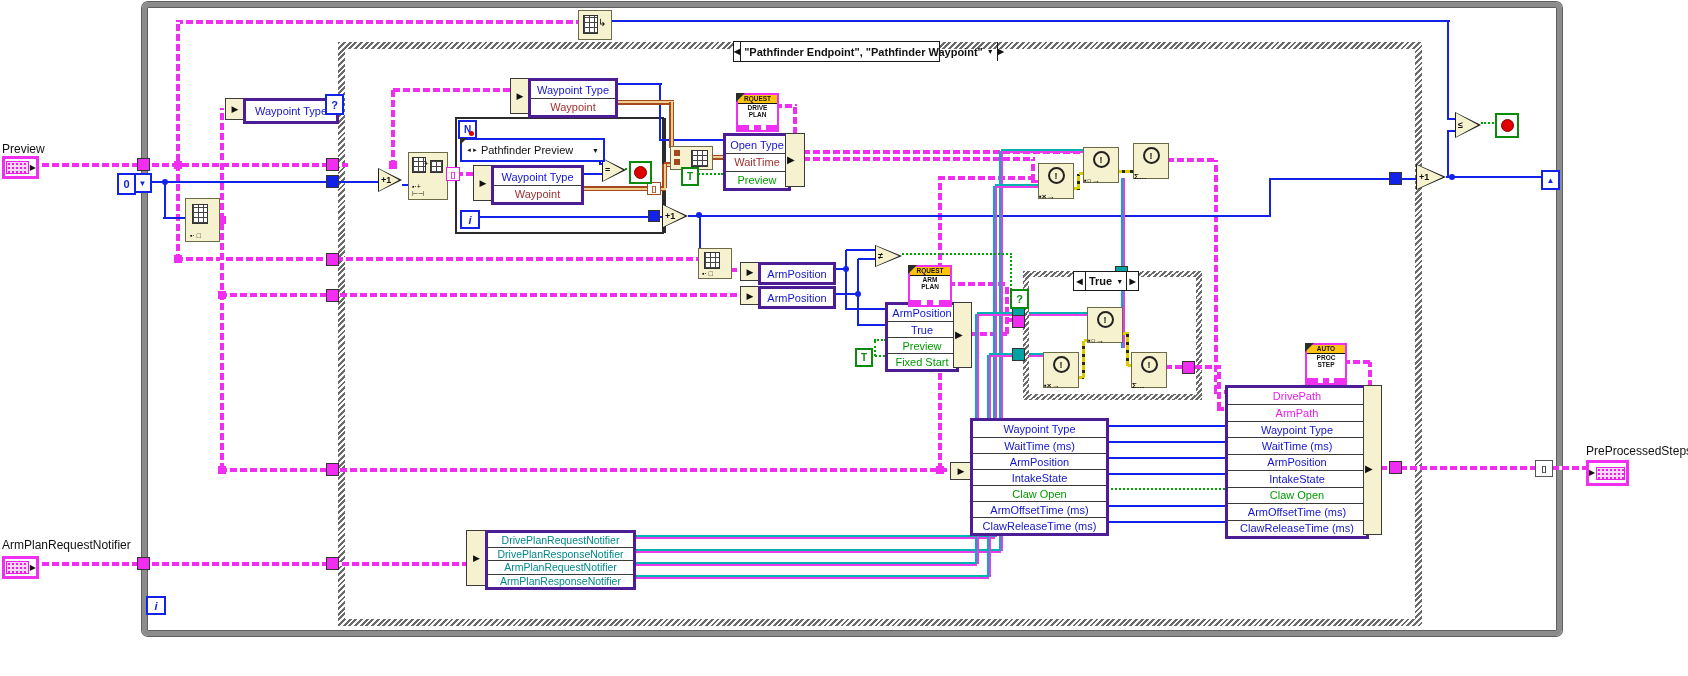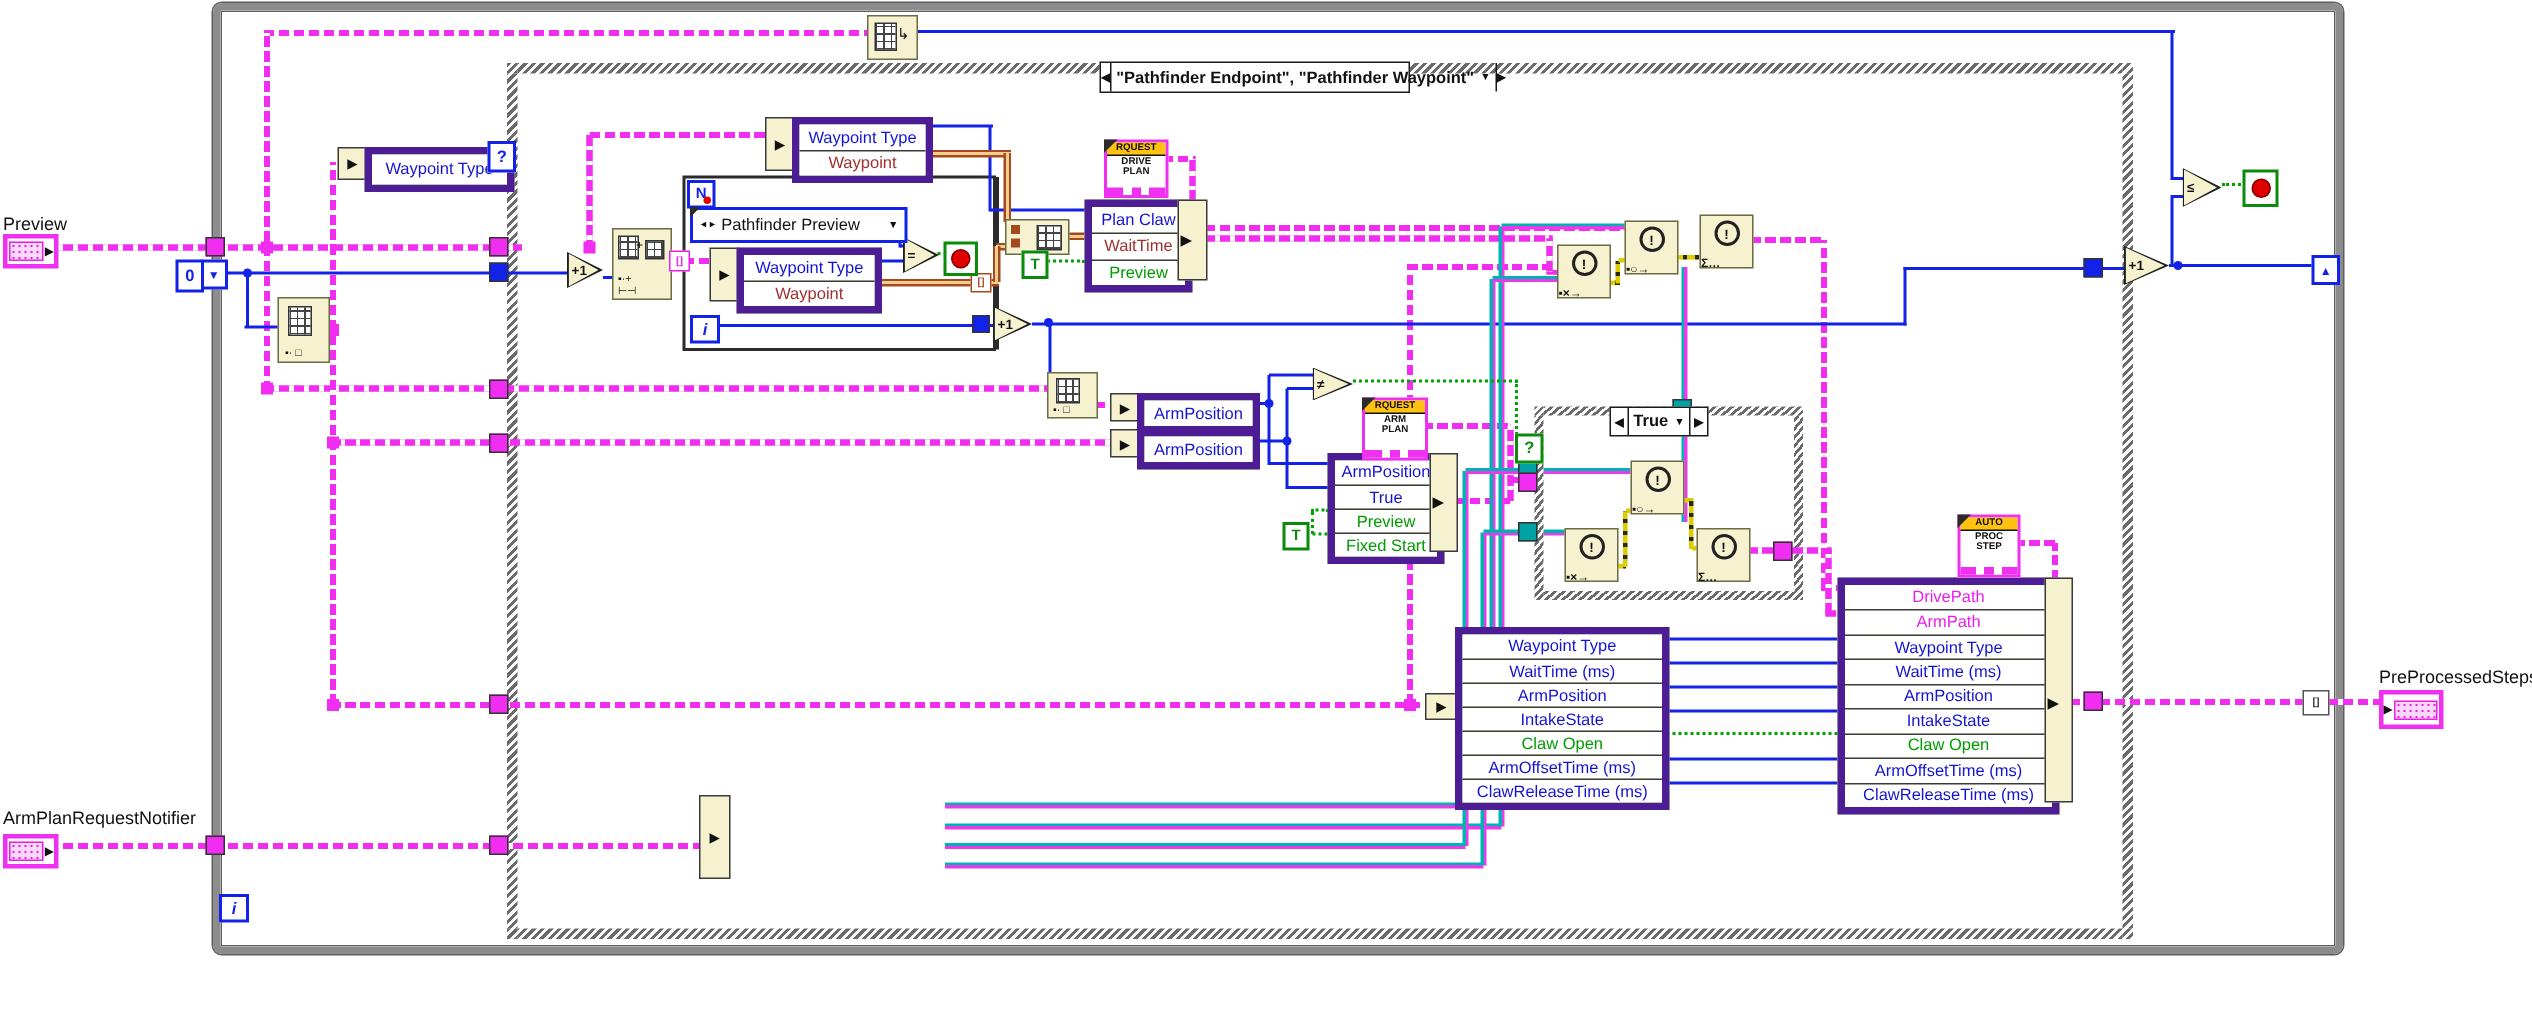--- a/index.html
+++ b/index.html
@@ -37,21 +37,21 @@
   .tun-m{background:#F22DF2;}
   .tun-b{background:#1322E8;}
   .tun-t{background:#00A3A3;}
   .tun-idx{background:#fff;font-size:7px;display:flex;align-items:center;justify-content:center;font-weight:bold;}
   
   .nbx{background:#F6F2CF;border:1px solid #6b6b45;z-index:3;}
   .tri{z-index:3;}
   .tri .t-o{position:absolute;inset:0;background:#1e1e1e;clip-path:polygon(0 0,100% 50%,0 100%);}
   .tri .t-i{position:absolute;inset:1px 3px 1px 1px;background:#F6F2CF;clip-path:polygon(0 0,100% 50%,0 100%);}
   .tri .t-l{position:absolute;left:3px;top:50%;transform:translateY(-50%);font-size:9px;font-weight:bold;color:#111;}
-  .rowbox{background:#bef264;border:5px solid #4c1d95;display:grid;grid-auto-rows:1fr;z-index:3;}
+  .rowbox{background:#1d4ed8;border:3px solid #4c1d95;display:grid;grid-auto-rows:1fr;z-index:3;}
   .brow{display:flex;align-items:center;justify-content:center;border-top:1px solid #3a3a3a;font-size:11px;white-space:nowrap;overflow:hidden;background:#fff;}
   .rowbox .brow:first-child{border-top:none;}
   .fs10 .brow{font-size:10.5px;}
   .c-blue{color:#1414D0;}.c-maroon{color:#A03030;}.c-green{color:#009B00;}.c-teal{color:#008989;}.c-magenta{color:#E91EE9;}
   .nub{background:#F6F2CF;border:1px solid #3a3a3a;display:flex;align-items:center;justify-content:center;font-size:9px;color:#111;z-index:3;}
   .spine{background:#F6F2CF;border:1px solid #3a3a3a;z-index:3;}
   .spine .sar{position:absolute;left:1px;font-size:10px;color:#111;}
   .vi{border:2px solid #F030F0;background:#fff;z-index:4;}
   .vi .banner{background:#FFC20E;border-bottom:1px solid #111;font-size:6.5px;font-weight:bold;text-align:center;color:#111;line-height:8px;height:8px;letter-spacing:0;}
   .vi .vline{font-size:6.5px;font-weight:bold;text-align:center;color:#111;line-height:7px;}
@@ -381,21 +381,21 @@
       <span class="brow c-maroon">Waypoint</span>
     </div>
 
   <div class="abs nub" style="left:473px;top:165px;width:18px;height:34px;">▶</div>
   <div class="abs rowbox" style="left:491px;top:165px;width:87px;height:34px;">
       <span class="brow c-blue">Waypoint Type</span>
       <span class="brow c-maroon">Waypoint</span>
     </div>
 
   <div class="abs rowbox" style="left:723px;top:133px;width:62px;height:52px;">
-      <span class="brow c-blue">Plan Claw</span>
+      <span class="brow c-blue">Open Type</span>
       <span class="brow c-maroon">WaitTime</span>
       <span class="brow c-green">Preview</span>
     </div>
   <div class="abs spine" style="left:785px;top:133px;width:18px;height:52px;">
       <span class="sar" style="top:20px;">▶</span>
     </div>
 
   <div class="abs nub" style="left:740px;top:262px;width:18px;height:17px;">▶</div>
   <div class="abs rowbox" style="left:758px;top:262px;width:72px;height:17px;">
       <span class="brow c-blue">ArmPosition</span>
@@ -409,20 +409,26 @@
       <span class="brow c-blue">ArmPosition</span>
       <span class="brow c-blue">True</span>
       <span class="brow c-green">Preview</span>
       <span class="brow c-green">Fixed Start</span>
     </div>
   <div class="abs spine" style="left:953px;top:302px;width:17px;height:64px;">
       <span class="sar" style="top:26px;">▶</span>
     </div>
 
   <div class="abs nub" style="left:466px;top:530px;width:19px;height:54px;">▶</div>
+  <div class="abs rowbox fs10" style="left:485px;top:530px;width:145px;height:54px;">
+      <span class="brow c-teal">DrivePlanRequestNotifier</span>
+      <span class="brow c-teal">DrivePlanResponseNotifier</span>
+      <span class="brow c-teal">ArmPlanRequestNotifier</span>
+      <span class="brow c-teal">ArmPlanResponseNotifier</span>
+    </div>
 
   <div class="abs nub" style="left:950px;top:462px;width:20px;height:16px;">▶</div>
   <div class="abs rowbox" style="left:970px;top:418px;width:133px;height:112px;">
       <span class="brow c-blue">Waypoint Type</span>
       <span class="brow c-blue">WaitTime (ms)</span>
       <span class="brow c-blue">ArmPosition</span>
       <span class="brow c-blue">IntakeState</span>
       <span class="brow c-green">Claw Open</span>
       <span class="brow c-blue">ArmOffsetTime (ms)</span>
       <span class="brow c-blue">ClawReleaseTime (ms)</span>

